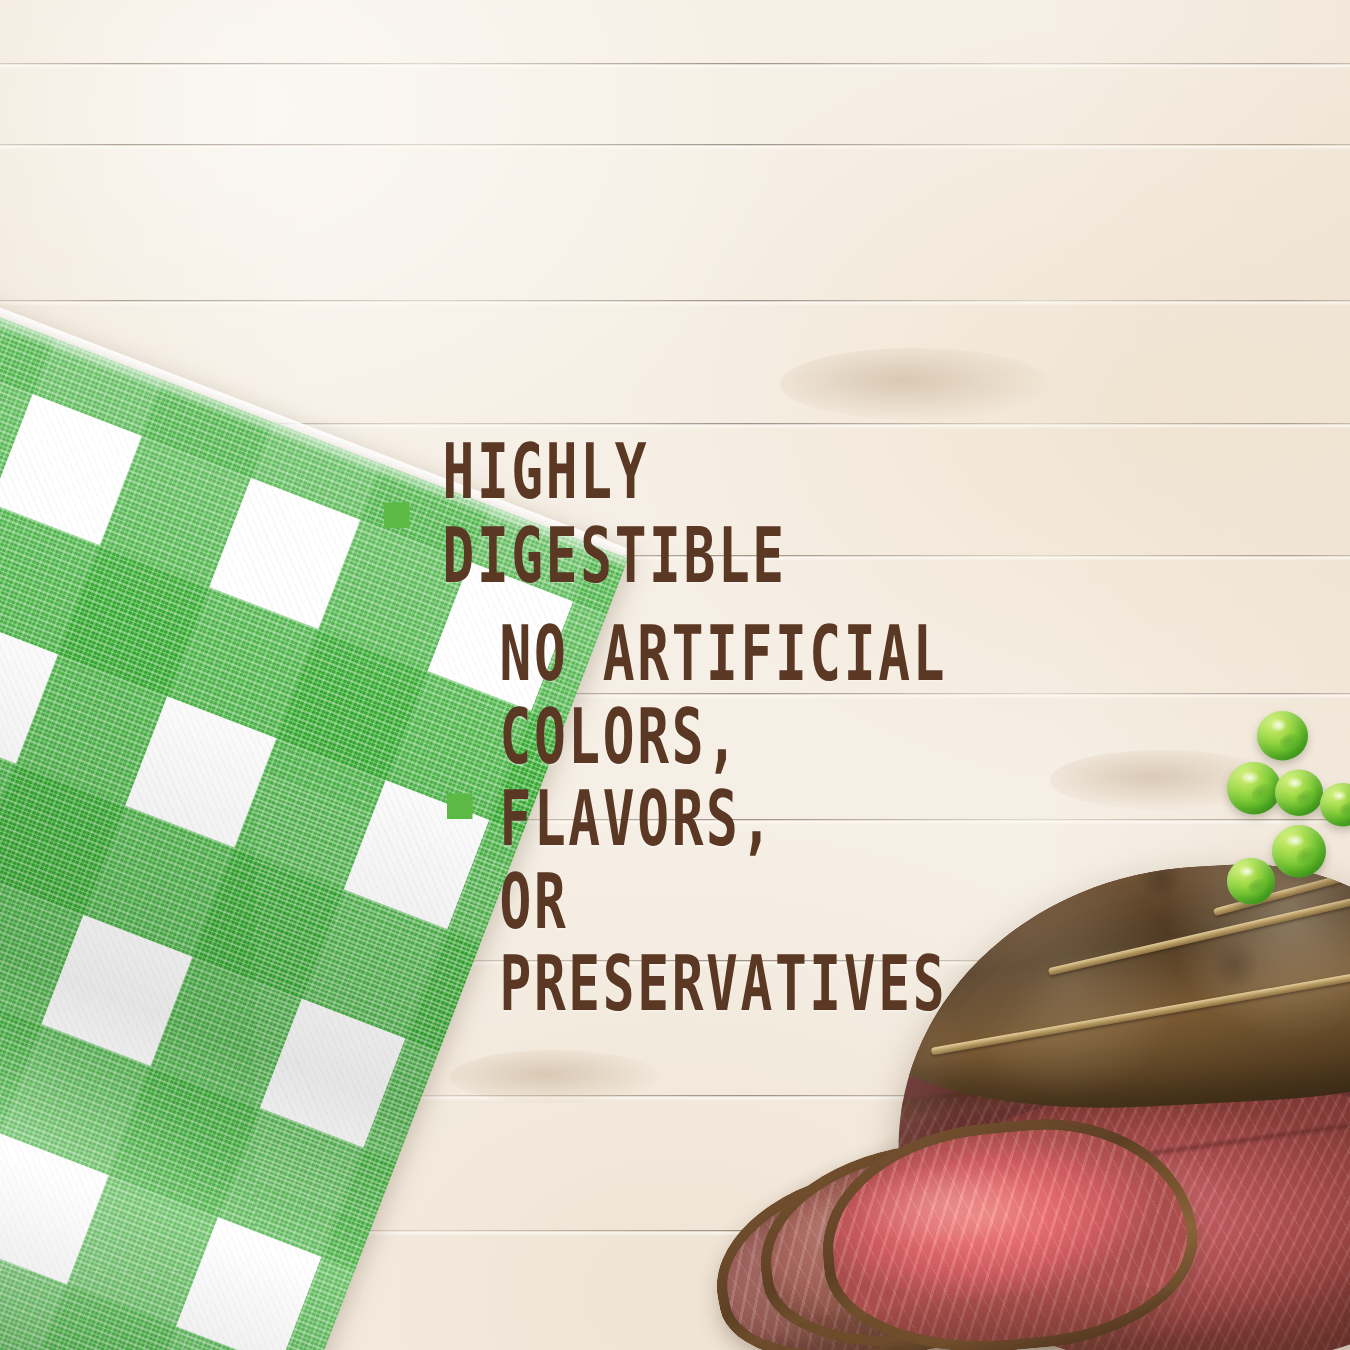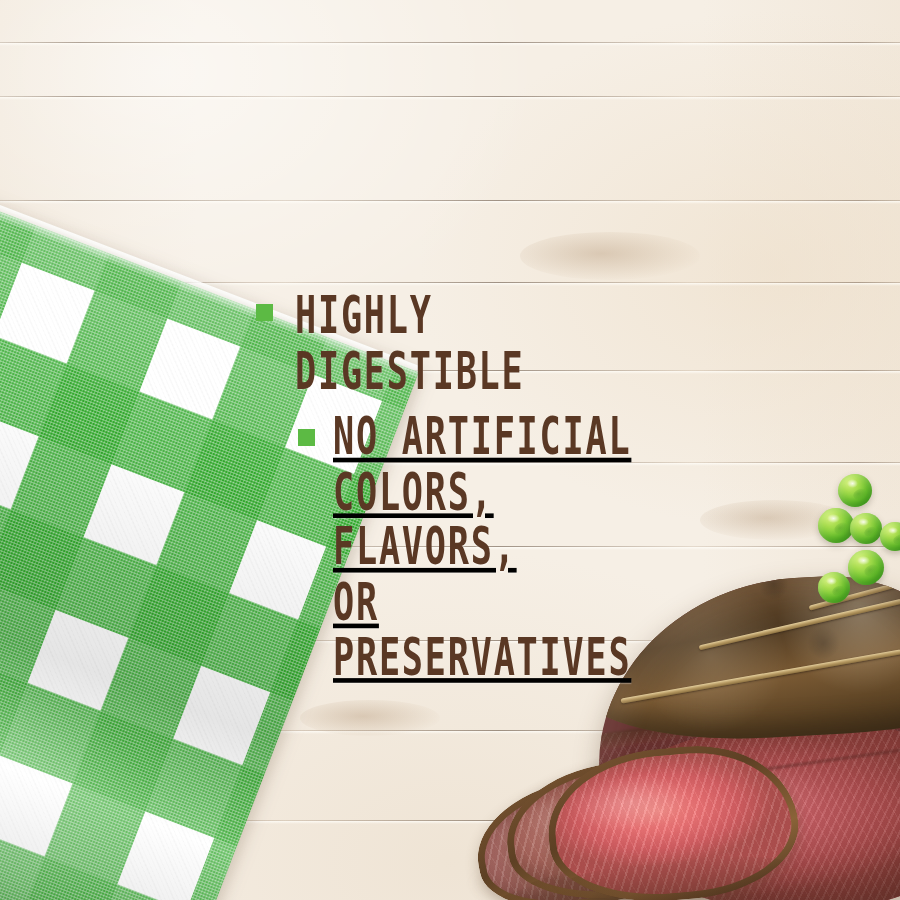--- a/index.html
+++ b/index.html
@@ -93,21 +93,21 @@
   .headline .hl2 { font-size:73px; }
 
   
   .bullets {
     position:absolute;
     left:0; top:288px; width:680px;
     z-index:30;
   }
   .bullet-row {
     display:flex;
-    align-items:flex-start;
+    align-items:center;
     margin-bottom:30px;
   }
   .sq {
     flex:0 0 auto;
     width:17px; height:17px;
     background:#5cba44;
     margin-top:16px;
   }
   .btext {
     font-family:"DejaVu Sans Mono","Liberation Mono", monospace;
@@ -120,21 +120,21 @@
     transform-origin:left top;
     text-transform:uppercase;
     white-space:pre-line;
     margin-left:16px;
     text-shadow:0 1px 0 rgba(255,255,255,0.30);
   }
   .row1 { margin-left:256px; }
   .row1 .btext { margin-left:22px; }
   .row2 { margin-left:292px; }
   .row2 .btext { margin-left:20px; margin-top:-4px; }
-  .row3 { margin-left:298px;text-decoration:underline; }
+  .row3 { margin-left:298px; }
   .row3 .btext { margin-left:18px; margin-top:-4px; }
 
   
   .cloth-wrap {
     position:absolute;
     left:-160px; top:150px;
     width:620px; height:860px;
     transform:rotate(21deg);
     transform-origin:left top;
     z-index:20;

